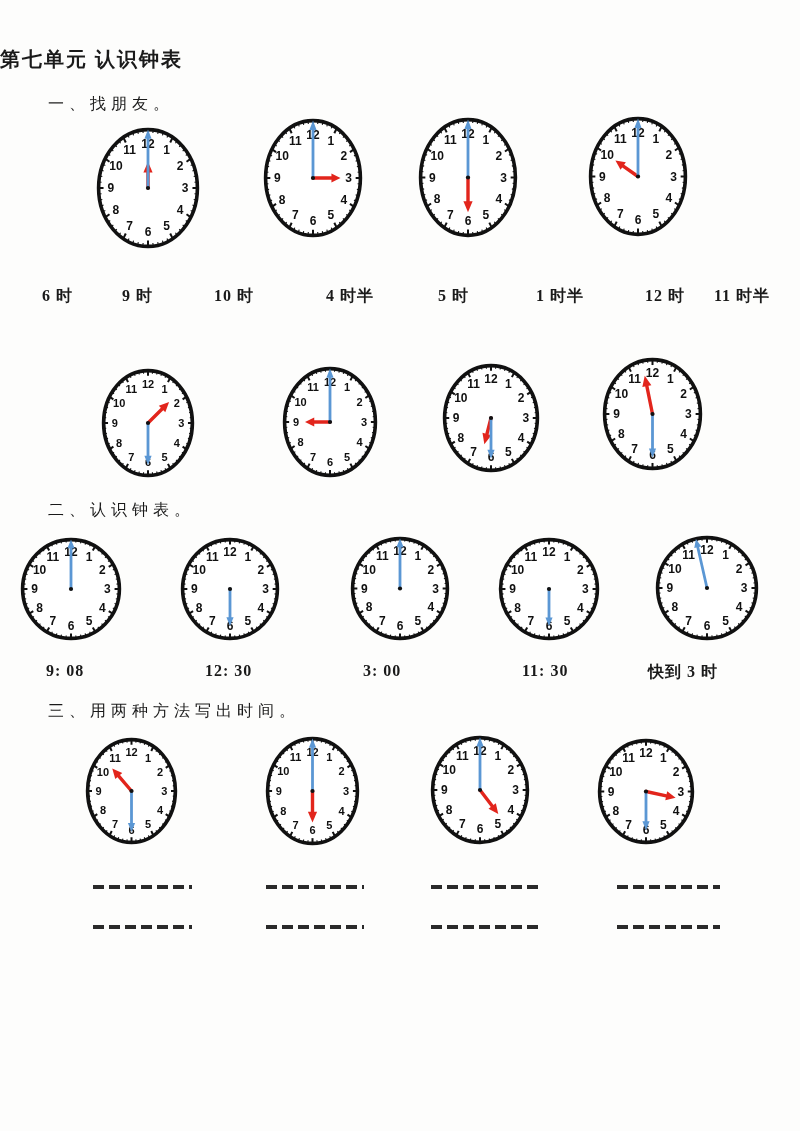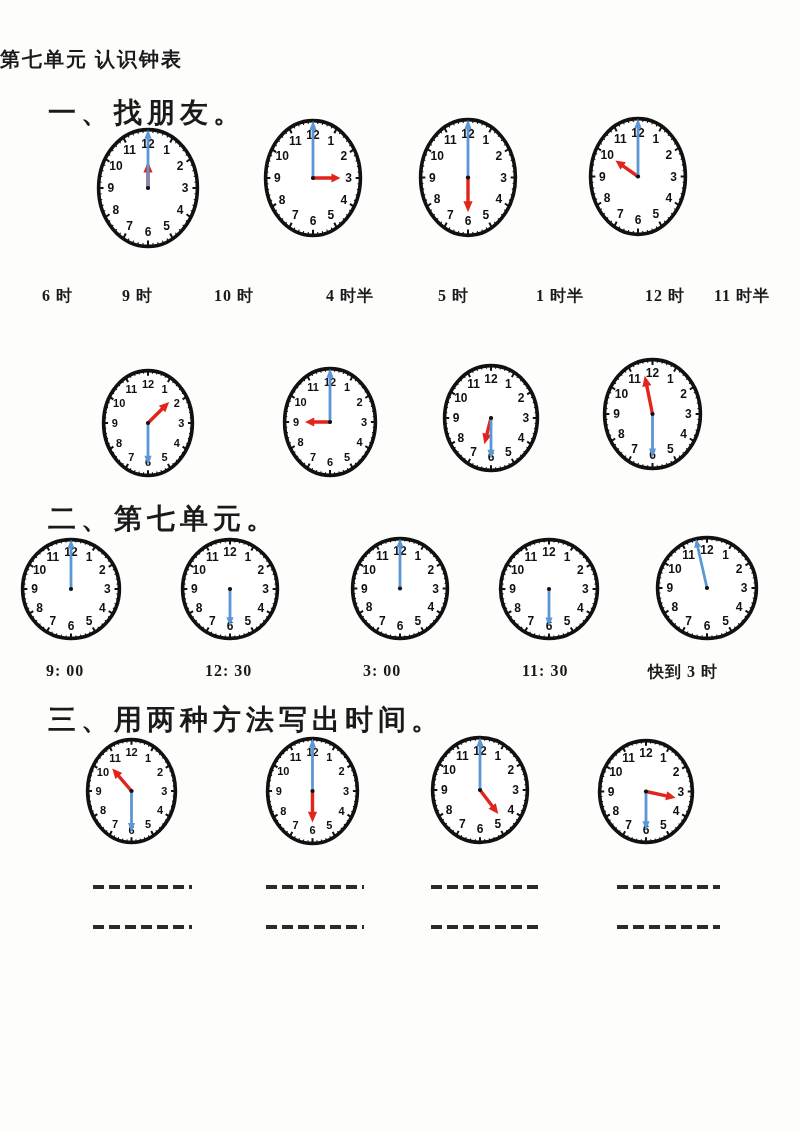--- a/index.html
+++ b/index.html
@@ -11,21 +11,21 @@
     color:#1a1a1a;
     overflow:hidden;
   }
   .title{
     position:absolute;top:46px;left:0;width:100%;
     text-align:left;font-size:20px;font-weight:bold;
     letter-spacing:2px;margin:0;
   }
   .heading{
     position:absolute;left:48px;
-    font-size:28px;font-weight:bold;letter-spacing:5px;
+    font-size:16px;font-weight:normal;letter-spacing:5px;
     white-space:nowrap;
     text-align:center;
   }
   .clock{position:absolute;}
   .clock svg{display:block;}
   .lbl{
     position:absolute;font-size:16px;font-weight:bold;
     white-space:nowrap;letter-spacing:1px;
   }
   .ansline{
@@ -732,21 +732,21 @@
         <polygon fill="#e2251c" points="42.74188803778877,18.835873302491912 49.35627062537601,28.28231621648633 40.340664982194156,30.11503411257054"></polygon>
       </g>
       <g>
         <line x1="50.5" y1="57" x2="50.50000000000001" y2="91.47992179863148" stroke="#5b97d4" stroke-width="2.8" stroke-linecap="round"></line>
         <polygon fill="#5b97d4" points="50.50000000000001,100.52000000000001 46.900000000000006,91.47992179863148 54.10000000000001,91.47992179863148"></polygon>
       </g>
       <circle cx="50.5" cy="57" r="2.1" fill="#111111"></circle>
     </svg>
   </div>
 
-<div class="heading" style="top:500px">二、第七单元。</div>
+<div class="heading" style="top:500px">二、认识钟表。</div>
 
 <div class="clock" style="left:20px;top:537px;width:102px;height:104px">
     <svg viewBox="0 0 102 104" width="102" height="104">
       <ellipse cx="51" cy="52" rx="48.4" ry="49.4" fill="#ffffff" stroke="#111111" stroke-width="3.6"></ellipse>
       <line x1="51" y1="2.8470000000000013" x2="51" y2="7.539999999999999" stroke="#111111" stroke-width="2"></line>
       <line x1="56.03388173404365" y1="3.1162652769632615" x2="55.78598203055809" y2="5.523604976891704" stroke="#111111" stroke-width="1.1"></line>
       <line x1="61.01261120640165" y1="3.9211109811312497" x2="60.51952784045825" y2="6.288815063467503" stroke="#111111" stroke-width="1.1"></line>
       <line x1="65.88164041510872" y1="5.252719054544322" x2="65.14877571124909" y2="7.554846457888367" stroke="#111111" stroke-width="1.1"></line>
       <line x1="70.58762325724439" y1="7.096500120493239" x2="69.62300663452581" y2="9.307828255262919" stroke="#111111" stroke-width="1.1"></line>
       <line x1="75.079" y1="9.432253327783485" x2="72.78" y2="13.496510547743853" stroke="#111111" stroke-width="2"></line>
@@ -1145,21 +1145,21 @@
       <text x="33.47499999999998" y="20.264239736948234" text-anchor="middle" dominant-baseline="central" font-size="12" font-weight="bold" font-family="&quot;Liberation Sans&quot;, sans-serif" fill="#101010">11</text>
       <text x="51.99999999999999" y="15.200000000000003" text-anchor="middle" dominant-baseline="central" font-size="12" font-weight="bold" font-family="&quot;Liberation Sans&quot;, sans-serif" fill="#101010">12</text>
       <g>
         <line x1="52" y1="53" x2="42.78034271940082" y2="12.256881715866129" stroke="#5b97d4" stroke-width="2.8" stroke-linecap="round"></line>
         <polygon fill="#5b97d4" points="40.88741791541307,3.891748734824148 46.2915670805142,11.462335627886347 39.26911835828744,13.051427803845911"></polygon>
       </g>
       <circle cx="52" cy="53" r="2.1" fill="#111111"></circle>
     </svg>
   </div>
 
-<span class="lbl" style="left:46px;top:662px">9: 00</span>
+<span class="lbl" style="left:46px;top:662px">9: 08</span>
 <span class="lbl" style="left:205px;top:662px">12: 30</span>
 <span class="lbl" style="left:363px;top:662px">3: 00</span>
 <span class="lbl" style="left:522px;top:662px">11: 30</span>
 <span class="lbl" style="left:648px;top:662px">快到 3 时</span>
 
 <div class="heading" style="top:701px">三、用两种方法写出时间。</div>
 
 <div class="clock" style="left:85px;top:737px;width:93px;height:108px">
     <svg viewBox="0 0 93 108" width="93" height="108">
       <ellipse cx="46.5" cy="54" rx="43.9" ry="51.4" fill="#ffffff" stroke="#111111" stroke-width="3.6"></ellipse>

